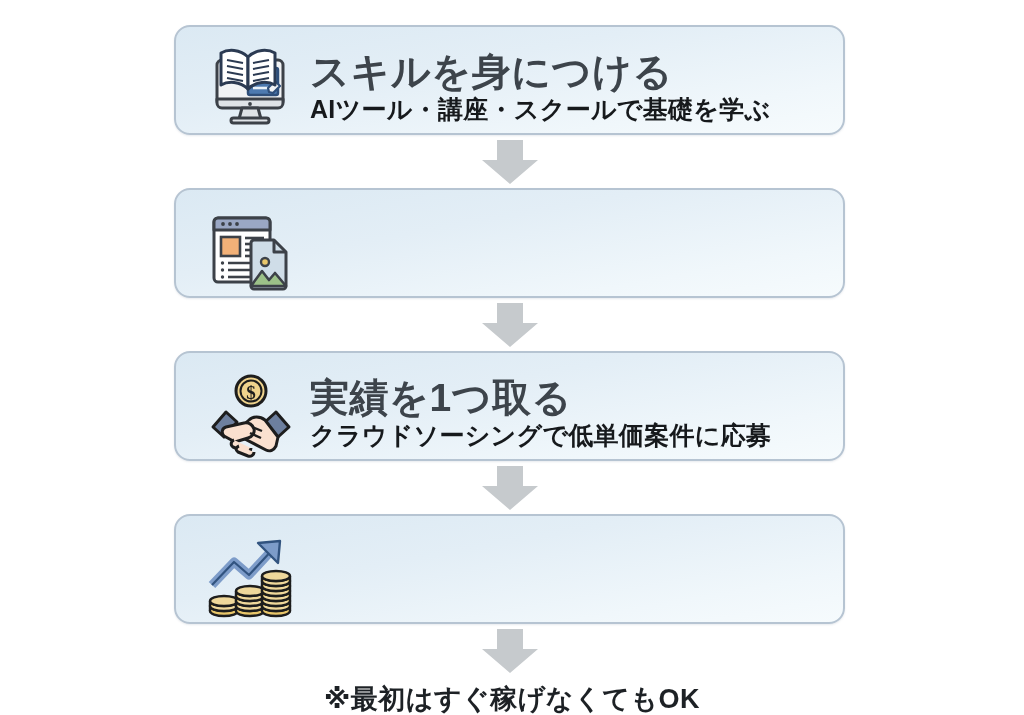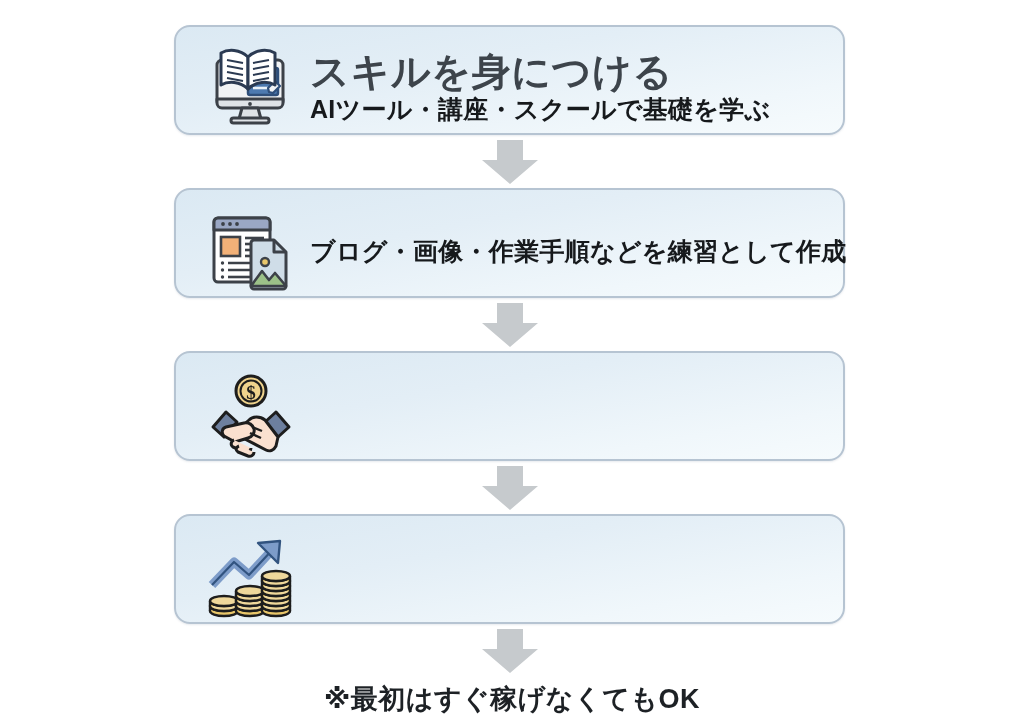--- a/index.html
+++ b/index.html
@@ -180,21 +180,20 @@
           <circle cx="18.5" cy="70" r="1.7" fill="#3c4148"></circle>
           <line x1="24" y1="70" x2="52" y2="70" stroke="#3c4148" stroke-width="2.6"></line>
 
           <path d="M50 33 h20 l12 12 v34 a3 3 0 0 1 -3 3 h-29 a3 3 0 0 1 -3 -3 v-43 a3 3 0 0 1 3 -3 z" fill="#cfdde8" stroke="#3c4148" stroke-width="3" stroke-linejoin="round"></path>
           <path d="M70 33 v12 h12" fill="none" stroke="#3c4148" stroke-width="3" stroke-linejoin="round"></path>
           <circle cx="61" cy="55" r="4" fill="#e8c66a" stroke="#3c4148" stroke-width="2.4"></circle>
           <path d="M47 79 l11 -15 l7 9 l6 -7 l11 13 z" fill="#9cc188" stroke="#3c4148" stroke-width="2.6" stroke-linejoin="round"></path>
         </svg>
       </div>
       <div class="card-text">
-        <div class="card-sub">ブログ・画像・作業手順などを練習として作成</div>
       </div>
     </div>
 
     <div class="arrow-slot">
       <svg width="56" height="44" viewBox="0 0 56 44">
         <path d="M15 0 h26 v20 h15 L28 44 L0 20 h15 z" fill="#c6cacd"></path>
       </svg>
     </div>
 
     <div class="card">
@@ -213,20 +212,22 @@
 
           <path d="M20 66 C17 63 18 58 22 57 L40 53 C45 52 49 55 50 59 C51 63 48 67 44 68 L31 72 Z" fill="#fae0cf" stroke="#1d1d1d" stroke-width="3" stroke-linejoin="round"></path>
 
           <path d="M30 70 C27 71 26 75 29 77 L41 82 C44 83 47 81 47 78" fill="#fae0cf" stroke="#1d1d1d" stroke-width="3" stroke-linejoin="round"></path>
           <path d="M35 76 C32 77 31 80 34 82 L44 86 C47 87 50 85 50 82" fill="#fae0cf" stroke="#1d1d1d" stroke-width="3" stroke-linejoin="round"></path>
           <line x1="48" y1="57" x2="58" y2="61" stroke="#1d1d1d" stroke-width="2.4"></line>
           <line x1="46" y1="63" x2="57" y2="68" stroke="#1d1d1d" stroke-width="2.4"></line>
         </svg>
       </div>
       <div class="card-text">
+        <div class="card-title">実績を1つ取る</div>
+        <div class="card-sub">クラウドソーシングで低単価案件に応募</div>
       </div>
     </div>
 
     <div class="arrow-slot">
       <svg width="56" height="44" viewBox="0 0 56 44">
         <path d="M15 0 h26 v20 h15 L28 44 L0 20 h15 z" fill="#c6cacd"></path>
       </svg>
     </div>
 
     <div class="card">

